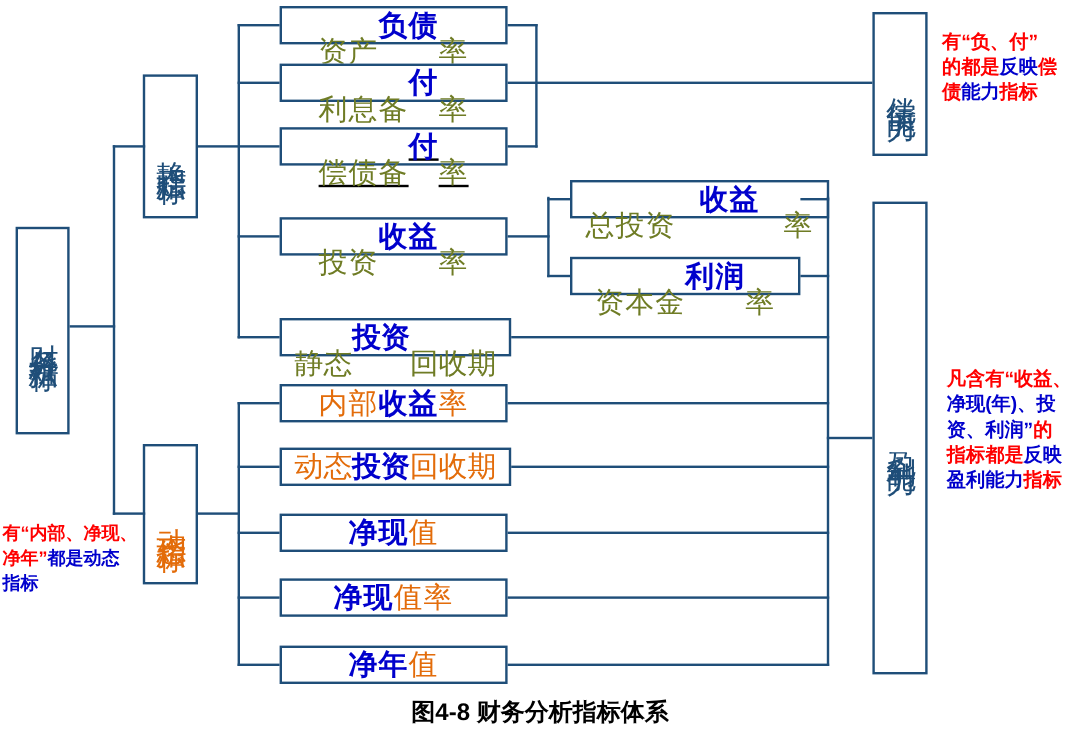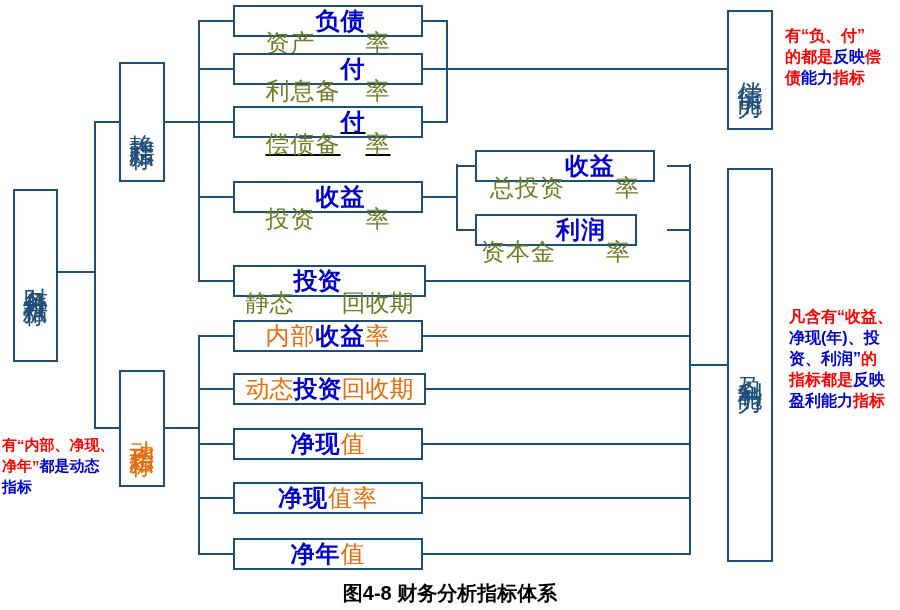--- a/index.html
+++ b/index.html
@@ -54,22 +54,22 @@
   #b1{left:233px;top:5px;width:190px;height:32px;}
   #b2{left:233px;top:53px;width:190px;height:32px;}
   #b3{left:233px;top:106px;width:190px;height:32px;text-decoration:underline;}
   #b4{left:233px;top:181px;width:190px;height:32px;}
   #b5{left:233px;top:265px;width:193px;height:32px;letter-spacing:0;}
   #b6{left:233px;top:320px;width:190px;height:32px;}
   #b7{left:233px;top:373px;width:193px;height:32px;letter-spacing:0;}
   #b8{left:233px;top:428px;width:190px;height:32px;}
   #b9{left:233px;top:482px;width:190px;height:32px;}
   #b10{left:233px;top:538px;width:190px;height:32px;text-align:center;}
-  #s1{left:475px;top:150px;width:180px;height:32px;}
-  #s2{left:475px;top:214px;width:162px;height:32px;}
+  #s1{left:475px;top:150px;width:216px;height:32px;gap:20px;}
+  #s2{left:475px;top:214px;width:192px;height:32px;}
   
   #l1{left:58px;top:271px;width:38px;}
   #l2{left:94px;top:121px;width:27px;}
   #l3{left:94px;top:427px;width:27px;}
   #l4{left:165px;top:121px;width:68px;}
   #l5{left:198px;top:20px;width:35px;}
   #l6{left:198px;top:68px;width:35px;}
   #l7{left:198px;top:196px;width:35px;}
   #l8{left:198px;top:280px;width:35px;}
   #l9{left:165px;top:427px;width:35px;}

